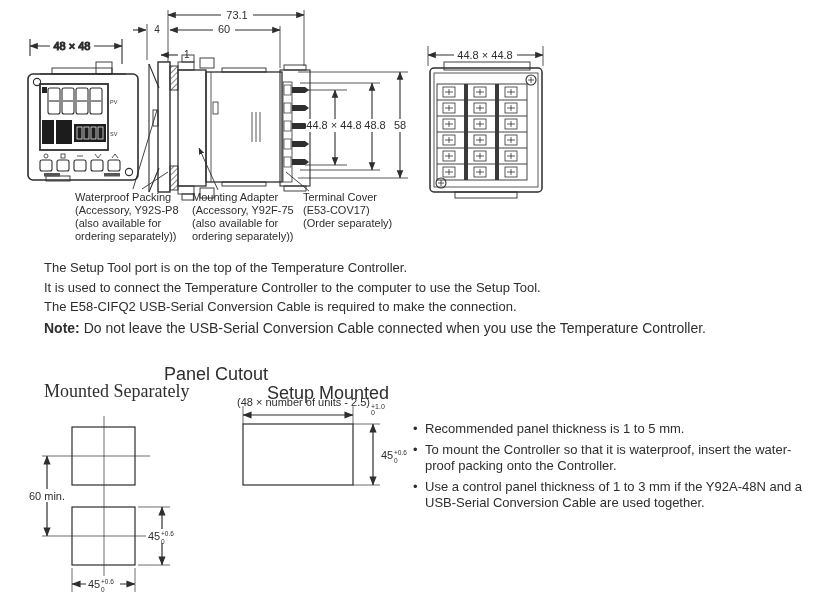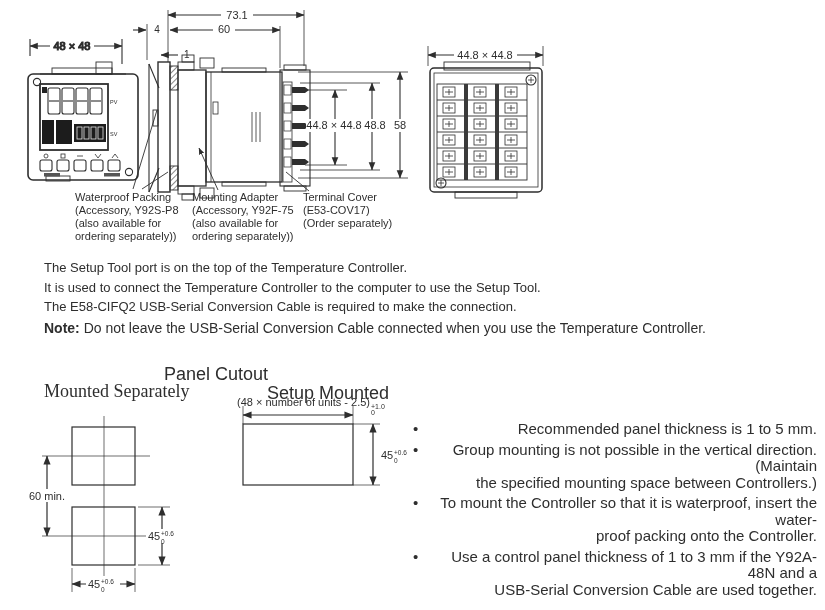--- a/index.html
+++ b/index.html
@@ -19,21 +19,21 @@
   .formula{position:absolute;font-size:11px;white-space:nowrap;}
   .tol{display:inline-flex;flex-direction:column;vertical-align:-3px;line-height:6px;font-size:7px;margin-left:1px;}
   .tol .tsup{display:block;}
   .tol .tsub{display:block;}
   ul.notes{
     position:absolute;left:413px;top:421px;width:404px;margin:0;padding:0;
     list-style:none;
   }
   ul.notes li{
     position:relative;padding-left:12px;margin:0 0 4px 0;
-    font-size:15px;line-height:16.5px;white-space:pre-line;text-align:right;
+    font-size:13px;line-height:16.5px;white-space:pre-line;
   }
   ul.notes li:before{content:"\2022";position:absolute;left:0;top:0;}
 </style>
 </head>
 <body>
 
 <div id="page">
 
   <svg width="825" height="255" viewBox="0 0 825 255" style="left:0;top:0;">
     <defs>
@@ -362,21 +362,19 @@
       <g stroke="none" fill="#2e2e2e">
         <text x="381" y="99" font-size="11">45</text>
         <text x="394" y="95" font-size="6.5">+0.6</text>
         <text x="394" y="103" font-size="6.5">0</text>
       </g>
     </g>
   </svg>
 
   <ul class="notes">
     <li>Recommended panel thickness is 1 to 5 mm.</li>
-    <li>Group mounting is not possible in the vertical direction. (Maintain
-the specified mounting space between Controllers.)</li>
     <li>To mount the Controller so that it is waterproof, insert the water-
 proof packing onto the Controller.</li>
     <li>Use a control panel thickness of 1 to 3 mm if the Y92A-48N and a
 USB-Serial Conversion Cable are used together.</li>
   </ul>
 
 </div>
 
 </body></html>

